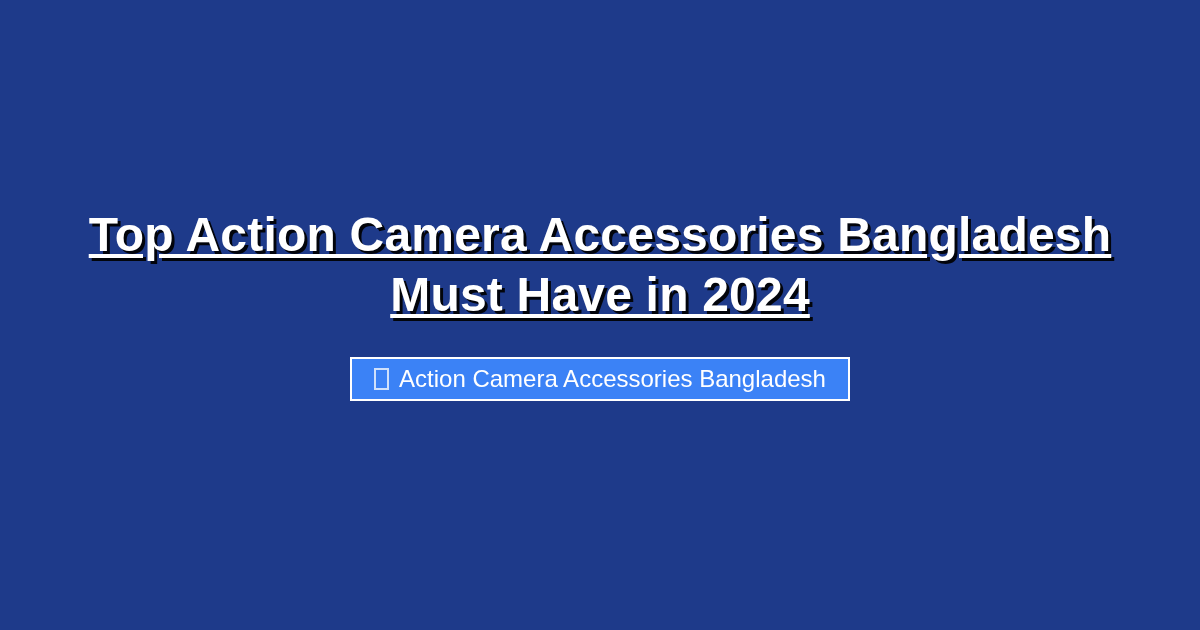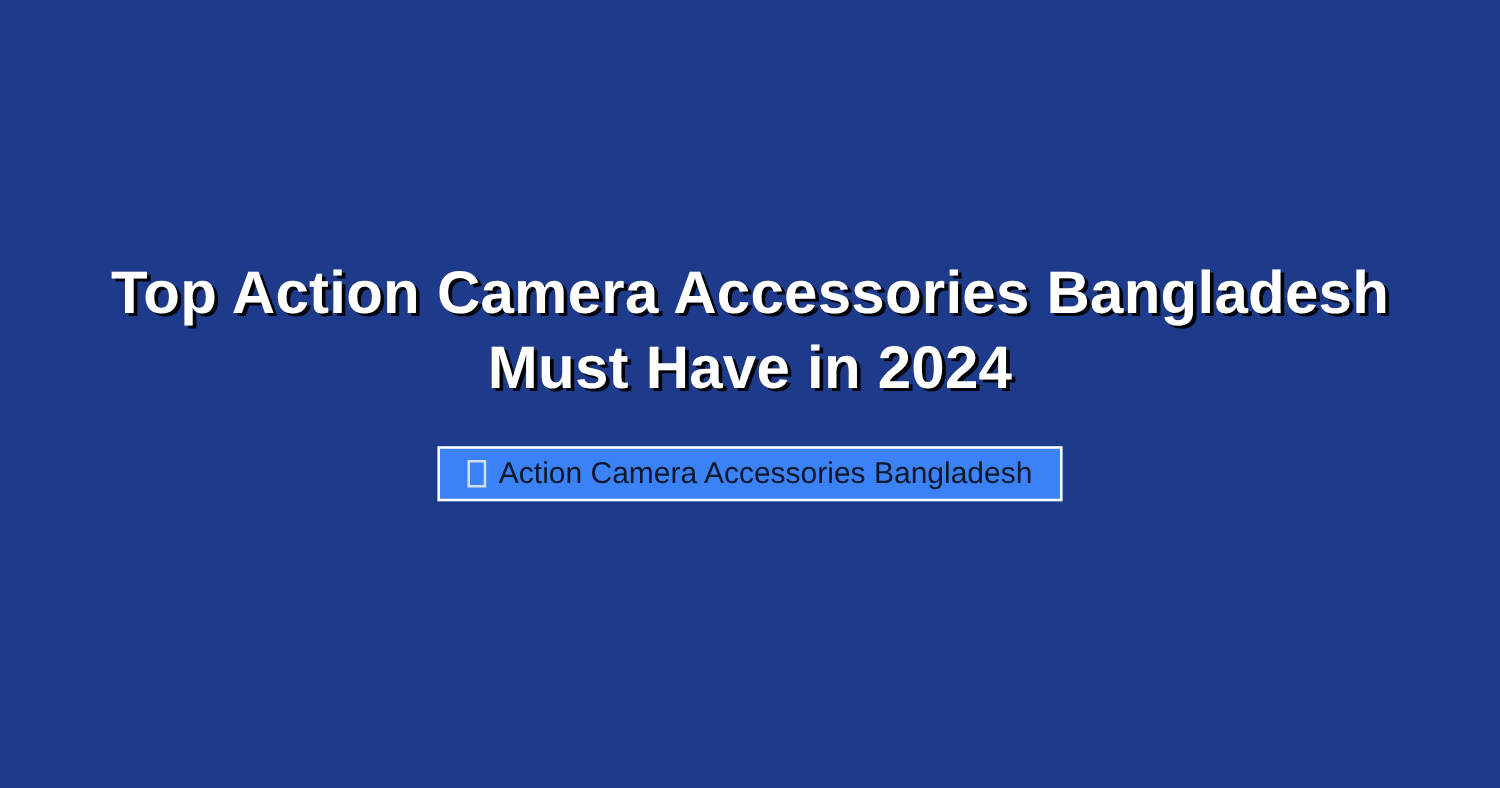--- a/index.html
+++ b/index.html
@@ -38,20 +38,21 @@
     text-align: center;
     color: #ffffff;
     font-family: "Liberation Sans", sans-serif;
     font-size: 48px;
     font-weight: bold;
     line-height: 60px;
     letter-spacing: 0.2px;
     text-shadow: 3px 3px 0 rgba(0, 0, 0, 0.92);
     white-space: normal;
     word-wrap: break-word;
+    text-decoration: underline;
   }
 
   
   #badge-row {
     position: absolute;
     top: 357px;
     left: 0;
     width: 1200px;
     display: flex;
     justify-content: center;
@@ -61,21 +62,21 @@
   #category-badge {
     display: inline-flex;
     align-items: center;
     justify-content: center;
     gap: 10px;
     height: 44px;
     padding: 0 22px;
     background: #3b82f6;
     border: 2px solid #ffffff;
     border-radius: 0;
-    color: #0f172a;
+    color: #ffffff;
     font-family: "Liberation Sans", sans-serif;
     font-size: 24px;
     font-weight: normal;
     line-height: 1;
     white-space: nowrap;
   }
 
   #badge-glyph {
     display: inline-block;
     width: 15px;

